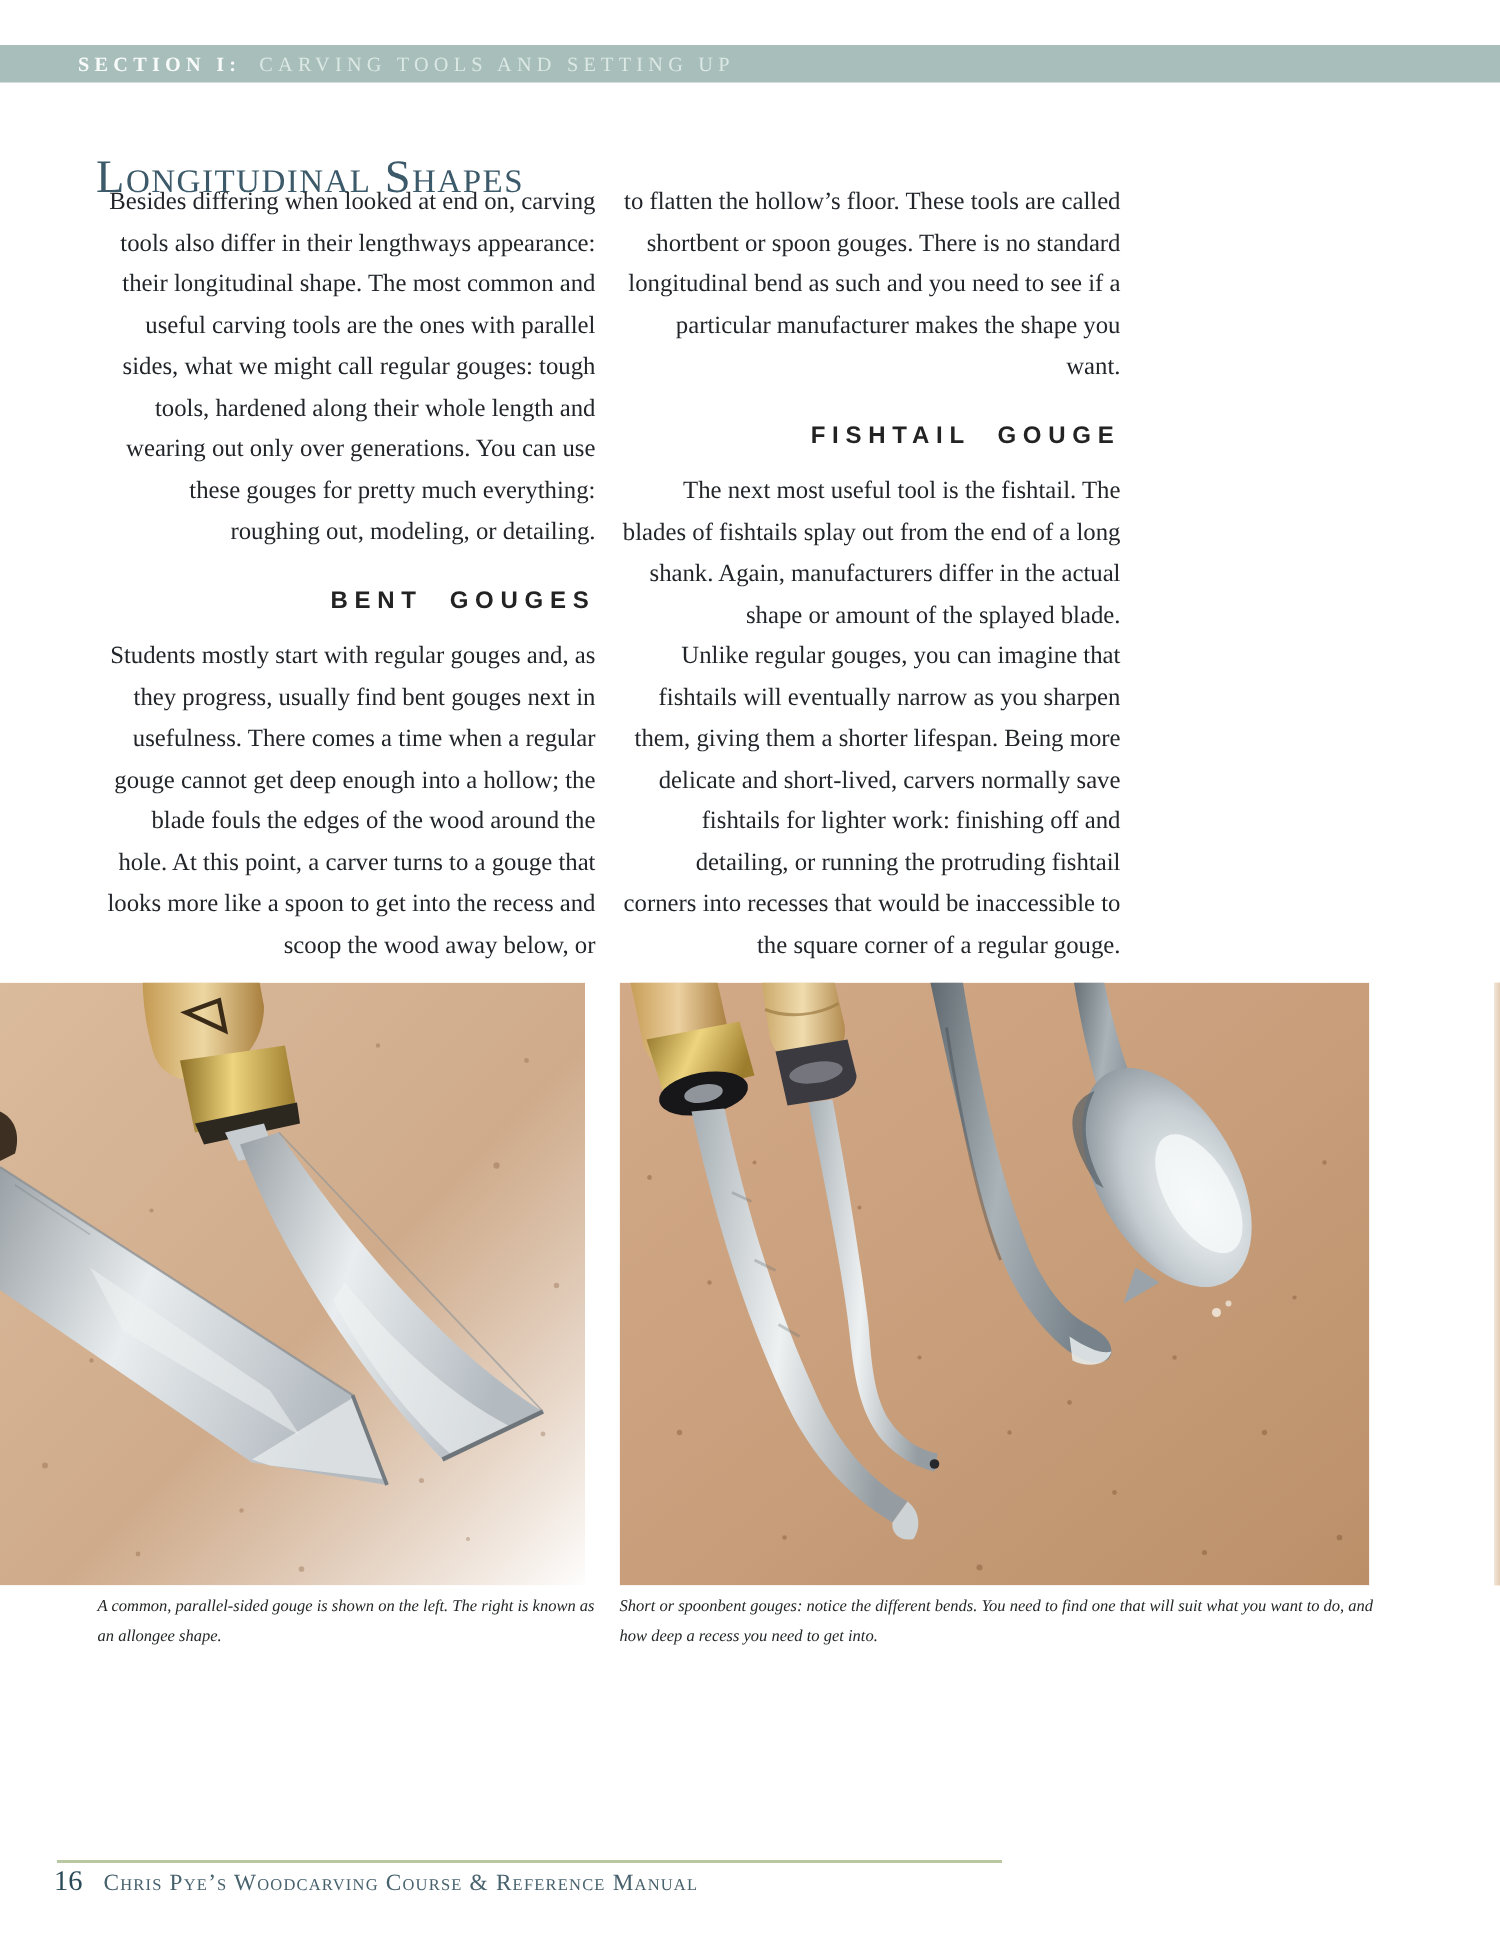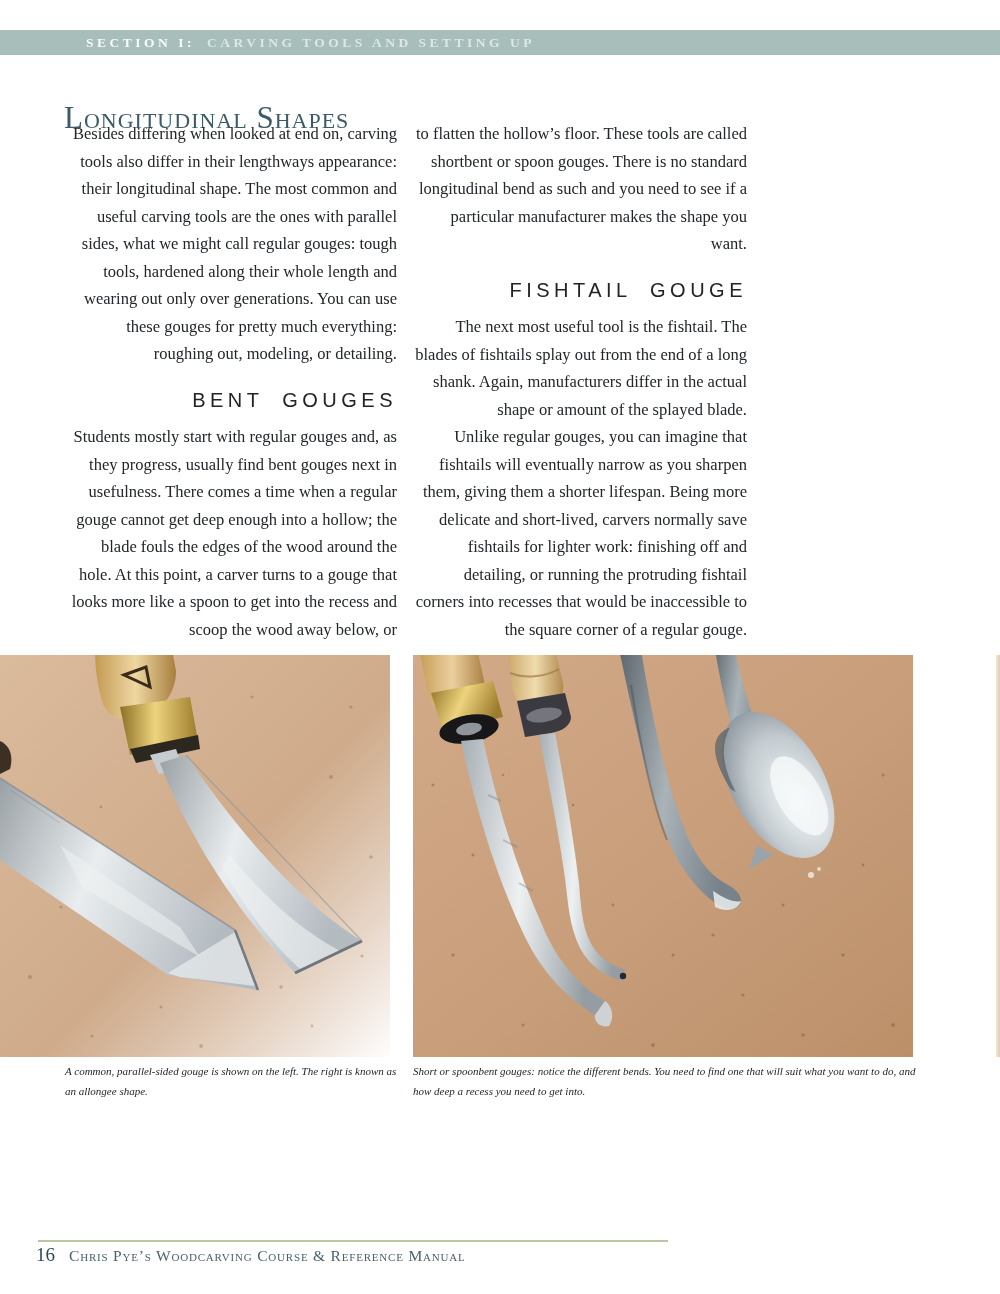--- a/index.html
+++ b/index.html
@@ -4,47 +4,47 @@
 <style>
   html,body { margin:0; padding:0; background:#ffffff; }
   .page {
     position:relative; width:1000px; height:1294px; background:#ffffff;
     overflow:hidden; font-family:"Liberation Serif", serif;
   }
   
   .header-bar {
     position:absolute; left:0; top:30px; width:1000px; height:25px;
     background:#a7beba; display:flex; align-items:center;
-    padding-left:86px; box-sizing:border-box;
+    padding-left:52px; box-sizing:border-box;
   }
   .header-bar .sec-label {
     color:#f8fbf9; font-size:13.5px; letter-spacing:3.5px; margin-right:12px;
     font-weight:bold;
   }
   .header-bar .sec-title {
-    color:#dce8e4; font-size:13.5px; letter-spacing:3.5px;font-weight:bold;
+    color:#dce8e4; font-size:13.5px; letter-spacing:3.5px;
   }
   
   .title {
     position:absolute; left:64px; top:100px; margin:0;
     font-variant:small-caps; font-weight:normal;
     font-size:31px; letter-spacing:1px; color:#3c5a6a;
   }
   
   .col {
     position:absolute; top:120px; width:332px;
     font-size:16.5px; line-height:27.5px; color:#22262a; text-align:right;
   }
   .col-left { left:65px; }
   .col-right { left:413px; width:334px; }
   .col p { margin:0; }
   .col p.indent { text-indent:17px; }
   .col h2 {
     margin:19px 0 9px 0; font-family:"Liberation Sans", sans-serif;
-    font-size:20px; font-weight:normal; letter-spacing:4.5px; word-spacing:9px;
+    font-size:16px; font-weight:bold; letter-spacing:4.5px; word-spacing:9px;
     color:#232323;
   }
   
   .photo { position:absolute; top:655px; height:402px; overflow:hidden; }
   .photo svg { display:block; }
   .photo-left { left:0; width:390px; }
   .photo-right { left:413px; width:500px; }
   .edge-strip {
     position:absolute; left:996px; top:655px; width:4px; height:402px;
     background:linear-gradient(to right,#f2e6d8,#e3cdb4);

